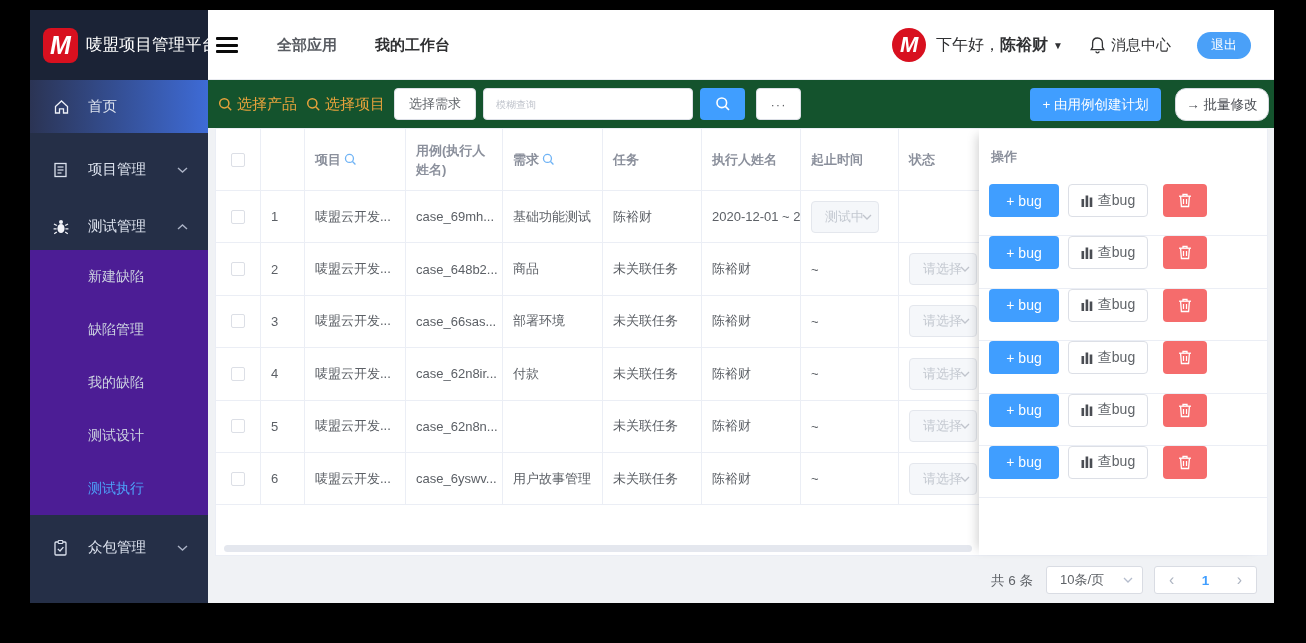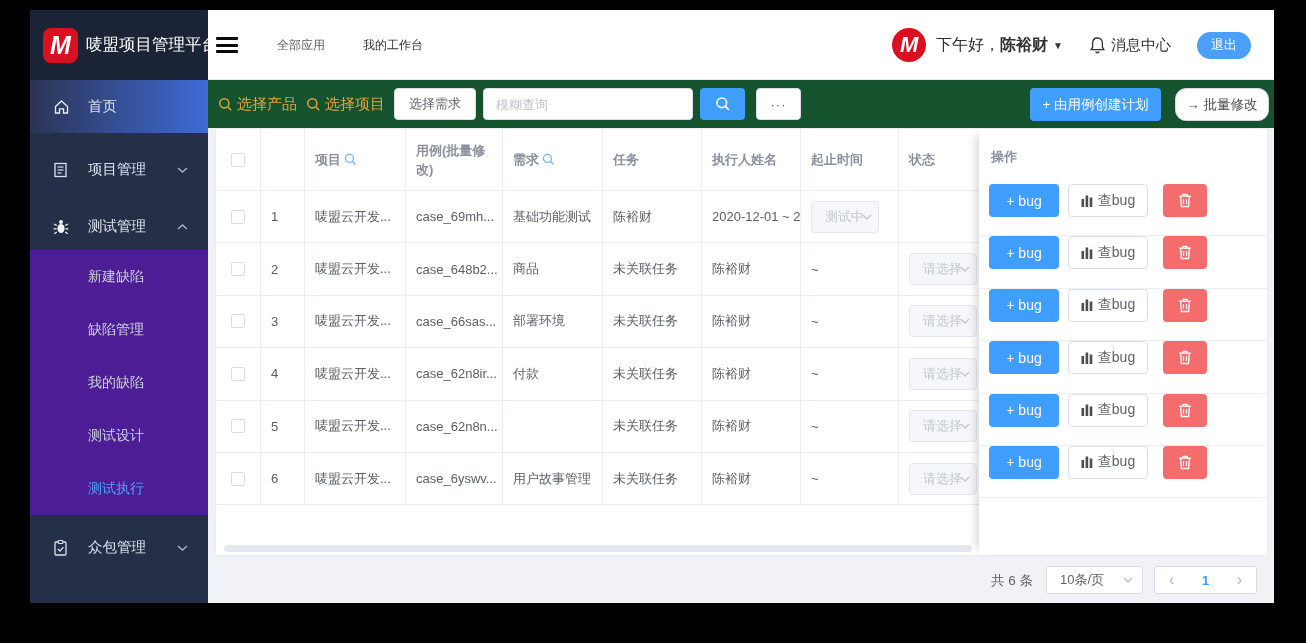--- a/index.html
+++ b/index.html
@@ -8,21 +8,21 @@
   .app{position:absolute;left:30px;top:10px;width:1244px;height:593px;background:#f0f2f5;overflow:hidden}
 
   
   .topbar{position:absolute;left:0;top:0;width:1244px;height:70px;background:#fff;border-bottom:1px solid #e9ebf0;z-index:40}
   .logo-block{position:absolute;left:0;top:0;width:178px;height:70px;background:#1b2336;display:flex;align-items:center;padding-left:13px}
   .logo-badge{width:35px;height:35px;background:#d8101f;border-radius:8px;color:#fff;font-weight:bold;font-style:italic;font-size:25px;display:flex;align-items:center;justify-content:center;flex:0 0 auto}
   .logo-title{color:#fff;font-size:16.5px;font-weight:normal;margin-left:8px;white-space:nowrap}
   .hamburger{position:absolute;left:186px;top:27px;width:22px;height:16px;display:flex;flex-direction:column;justify-content:space-between;cursor:pointer}
   .hamburger i{display:block;height:3px;background:#0a0a0a;border-radius:1px}
   .topnav{position:absolute;left:247px;top:0;height:70px;display:flex;align-items:center;gap:38px}
-  .topnav-item{font-size:12px;font-weight:normal;color:#595c62;cursor:pointer;white-space:nowrap}
+  .topnav-item{font-size:15px;font-weight:bold;color:#595c62;cursor:pointer;white-space:nowrap}
   .topnav-item.active{color:#303133}
   .topbar-right{position:absolute;right:23px;top:0;height:70px;display:flex;align-items:center}
   .avatar{width:34px;height:34px;border-radius:50%;background:#d8101f;color:#fff;font-weight:bold;font-style:italic;font-size:22px;display:flex;align-items:center;justify-content:center}
   .greeting{font-size:16px;color:#303133;margin-left:10px;white-space:nowrap}
   .greeting b{font-weight:bold}
   .caret{font-size:10px;color:#303133;margin-left:5px}
   .bell{margin-left:26px;display:flex;align-items:center}
   .msg-label{font-size:15px;color:#303133;margin-left:5px;white-space:nowrap}
   .logout-btn{margin-left:26px;width:54px;height:27px;border:none;border-radius:14px;background:#4aa0f8;color:#fff;font-size:13px;cursor:pointer}
 
@@ -36,21 +36,21 @@
   .submenu{position:absolute;left:0;top:170px;width:178px;height:265px;background:#4c1d95}
   .sub-item{position:absolute;left:0;width:178px;height:53px;display:flex;align-items:center;color:#ccd3e0;font-size:14px;cursor:pointer}
   .sub-item span{margin-left:58px;white-space:nowrap}
   .sub-item.active{color:#4da2f9}
 
   
   .toolbar{position:absolute;left:178px;top:70px;width:1140px;height:48px;background:#14532d;z-index:15}
   .filters{position:absolute;left:10px;top:8px;height:32px;display:flex;align-items:center}
   .flink{display:flex;align-items:center;gap:4px;color:#e6a23c;font-size:15px;cursor:pointer;margin-right:9px;white-space:nowrap}
   .btn-plain{height:32px;padding:0 14px;border:1px solid #dcdfe6;border-radius:4px;background:#fff;color:#5f6368;font-size:13px;cursor:pointer;white-space:nowrap}
-  .fuzzy-input{margin-left:7px;width:210px;height:32px;border:1px solid #dcdfe6;border-radius:4px;padding:0 12px;font-size:13px;color:#333;outline:none}
+  .fuzzy-input{margin-left:7px;width:210px;height:32px;border:1px solid #dcdfe6;border-radius:4px;padding:0 12px;font-size:10px;color:#333;outline:none}
   .fuzzy-input::placeholder{color:#c0c4cc}
   .search-btn{margin-left:7px;width:45px;height:32px;border:none;border-radius:4px;background:#409eff;display:flex;align-items:center;justify-content:center;cursor:pointer}
   .more-btn{margin-left:11px;width:45px;height:32px;border:1px solid #dcdfe6;border-radius:4px;background:#fff;color:#606266;font-size:13px;letter-spacing:1px;cursor:pointer;display:flex;align-items:center;justify-content:center}
   .btn-create{position:absolute;left:822px;top:8px;width:131px;height:33px;border:none;border-radius:4px;background:#409eff;color:#fff;font-size:13.5px;cursor:pointer;white-space:nowrap}
   .btn-batch{position:absolute;left:967px;top:8px;width:94px;height:33px;border:1px solid #d6d9e0;border-radius:11px;background:#fff;color:#4a4d53;font-size:13.5px;cursor:pointer;white-space:nowrap}
 
   
   .table-wrap{position:absolute;left:185px;top:118px;width:1053px;height:428px;background:#fff;border:1px solid #ebeef5;z-index:10}
   .thead,.trow{display:grid;grid-template-columns:45px 44px 101px 97px 100px 99px 99px 98px 1fr}
   .thead{height:62px;border-bottom:1px solid #ebeef5}
@@ -244,21 +244,21 @@
         <div class="th">
             <span>项目</span>
           <span class="hmag">
               <svg width="13" height="13" viewBox="0 0 15 15">
                 <circle cx="6.3" cy="6.3" r="4.6" fill="none" stroke="#6fb3f5" stroke-width="1.5"></circle>
                 <line x1="9.8" y1="9.8" x2="13.2" y2="13.2" stroke="#6fb3f5" stroke-width="1.5"></line>
               </svg>
             </span>
         </div>
         <div class="th">
-            <span>用例(批量修改)</span>
+            <span>用例(执行人姓名)</span>
           </div>
         <div class="th">
             <span>需求</span>
           <span class="hmag">
               <svg width="13" height="13" viewBox="0 0 15 15">
                 <circle cx="6.3" cy="6.3" r="4.6" fill="none" stroke="#6fb3f5" stroke-width="1.5"></circle>
                 <line x1="9.8" y1="9.8" x2="13.2" y2="13.2" stroke="#6fb3f5" stroke-width="1.5"></line>
               </svg>
             </span>
         </div>

